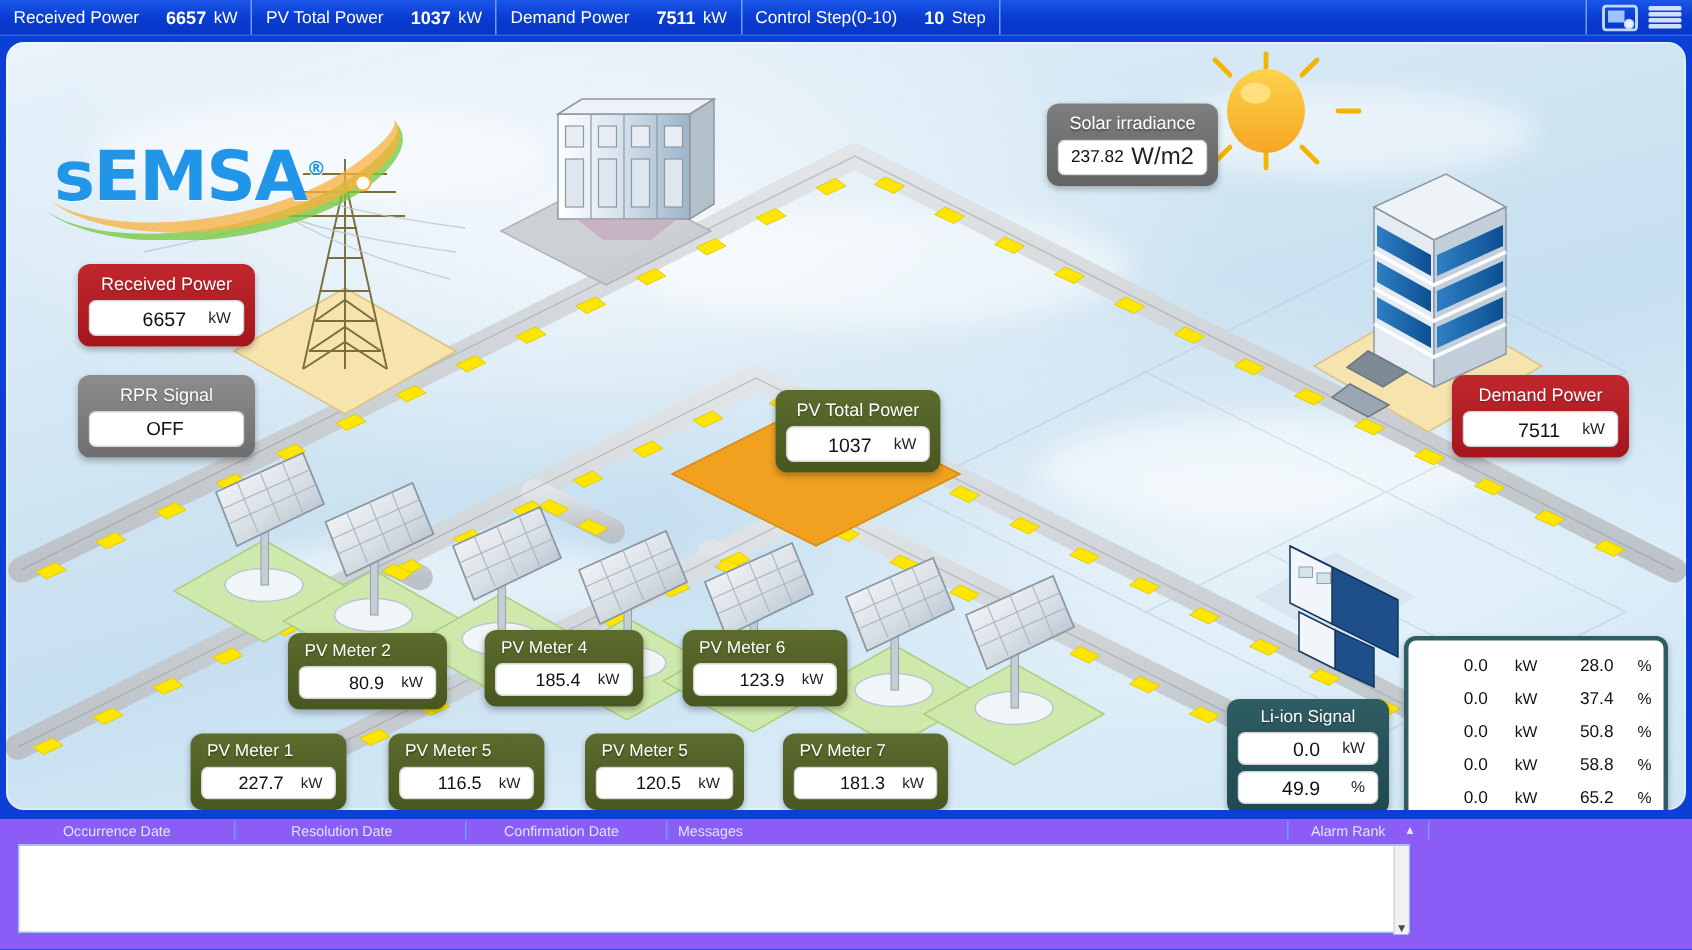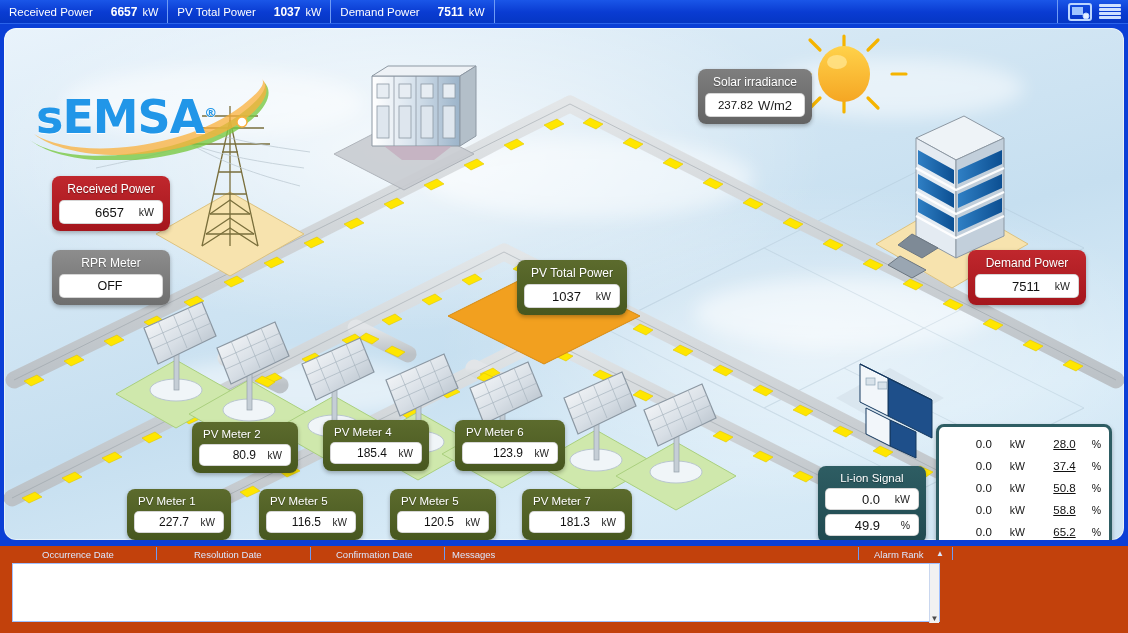--- a/index.html
+++ b/index.html
@@ -86,21 +86,21 @@
   .teal  { background: linear-gradient(180deg,#2e5d63 0%, #1f4950 100%); }
   .darkgray { background: linear-gradient(180deg,#7e7e7e 0%, #636363 100%); }
 
   #p-received { left: 48px; top: 148px; width: 118px; }
   #p-rpr      { left: 48px; top: 222px; width: 118px; }
   #p-rpr .panel-field { justify-content: center; }
   #p-rpr .pf-val { font-size: 12.5px; }
   #p-solar    { left: 694px; top: 41px; width: 114px; }
   #p-solar .panel-field { justify-content: center; gap: 5px; padding: 0 5px; }
   #p-solar .pf-val { font-size: 11.5px; }
-  #p-solar .pf-unit { width: auto; font-size: 13px; }
+  #p-solar .pf-unit { width: auto; font-size: 16px; }
   #p-pvtotal  { left: 513px; top: 232px; width: 110px; }
   #p-demand   { left: 964px; top: 222px; width: 118px; }
 
   .meter { position: absolute; width: 105px; }
   .meter .panel-title { font-size: 11.5px; text-align: left; padding-left: 4px; }
   .meter .panel-field { height: 22px; }
   .meter .pf-val { font-size: 12px; }
   .meter .pf-unit { font-size: 10px; width: 26px; }
 
   #m2 { left: 188px; top: 394px; width: 106px; }
@@ -119,26 +119,26 @@
   
   #batt-table {
     position: absolute; left: 932px; top: 396px; width: 176px; height: 128px;
     background: #ffffff; border: 3px solid #2e5d63; border-radius: 8px;
     padding: 6px 8px; box-shadow: 0 2px 4px rgba(0,0,0,0.28);
     display: flex; flex-direction: column; justify-content: space-around;
   }
   .bt-row { display: flex; align-items: center; font-size: 11.5px; color: #111; }
   .bt-c1 { width: 46px; text-align: right; }
   .bt-c2 { width: 34px; text-align: right; font-size: 10.5px; }
-  .bt-c3 { width: 52px; text-align: right; text-decoration: underline; }
+  .bt-c3 { width: 52px; text-align: right; }
   .bt-c4 { width: 26px; text-align: right; font-size: 10.5px; }
 
   
   #alarmbar { position: absolute; left: 0; top: 546px; width: 1128px; height: 87px;
-              background: #c2410c; }
+              background: #8b5cf6; }
   #alarm-head { position: absolute; left: 0; top: 0; width: 1128px; height: 16px;
                 display: flex; align-items: center; }
   .ah { color: #dbe7ff; font-size: 9.5px; position: absolute; top: 3px; }
   .ah-sep { position: absolute; top: 1px; width: 1px; height: 13px; background: #6f9bf5; }
   #alarm-list {
     position: absolute; left: 12px; top: 17px; width: 928px; height: 59px;
     background: #ffffff; border: 1px solid #9fc0ff;
   }
   #alarm-scroll {
     position: absolute; right: 0; top: 0; width: 10px; height: 59px;
@@ -162,20 +162,25 @@
     </div>
     <div class="tb-cell">
       <span class="tb-label">PV Total Power</span>
       <span class="tb-value">1037</span>
       <span class="tb-unit">kW</span>
     </div>
     <div class="tb-cell">
       <span class="tb-label">Demand Power</span>
       <span class="tb-value">7511</span>
       <span class="tb-unit">kW</span>
+    </div>
+    <div class="tb-cell">
+      <span class="tb-label">Control Step(0-10)</span>
+      <span class="tb-value">10</span>
+      <span class="tb-unit">Step</span>
     </div>
     <div class="tb-spacer"></div>
     <div class="tb-icons">
       <div class="icon-btn">
         <svg width="24" height="18" viewBox="0 0 24 18">
           <rect x="1" y="1" width="22" height="16" rx="2" fill="none" stroke="#bcd6ff" stroke-width="2"></rect>
           <rect x="4" y="4" width="11" height="8" fill="#9fc4ff"></rect>
           <circle cx="18" cy="13" r="3" fill="#e6f0ff" stroke="#bcd6ff" stroke-width="1"></circle>
         </svg>
       </div>
@@ -540,21 +545,21 @@
 
     <div class="panel red" id="p-received">
       <div class="panel-title">Received Power</div>
       <div class="panel-field">
         <span class="pf-val">6657</span>
         <span class="pf-unit">kW</span>
       </div>
     </div>
 
     <div class="panel gray" id="p-rpr">
-      <div class="panel-title">RPR Meter</div>
+      <div class="panel-title">RPR Signal</div>
       <div class="panel-field">
         <span class="pf-val">OFF</span>
       </div>
     </div>
 
     <div class="panel darkgray" id="p-solar">
       <div class="panel-title">Solar irradiance</div>
       <div class="panel-field">
         <span class="pf-val">237.82</span>
         <span class="pf-unit">W/m2</span>

